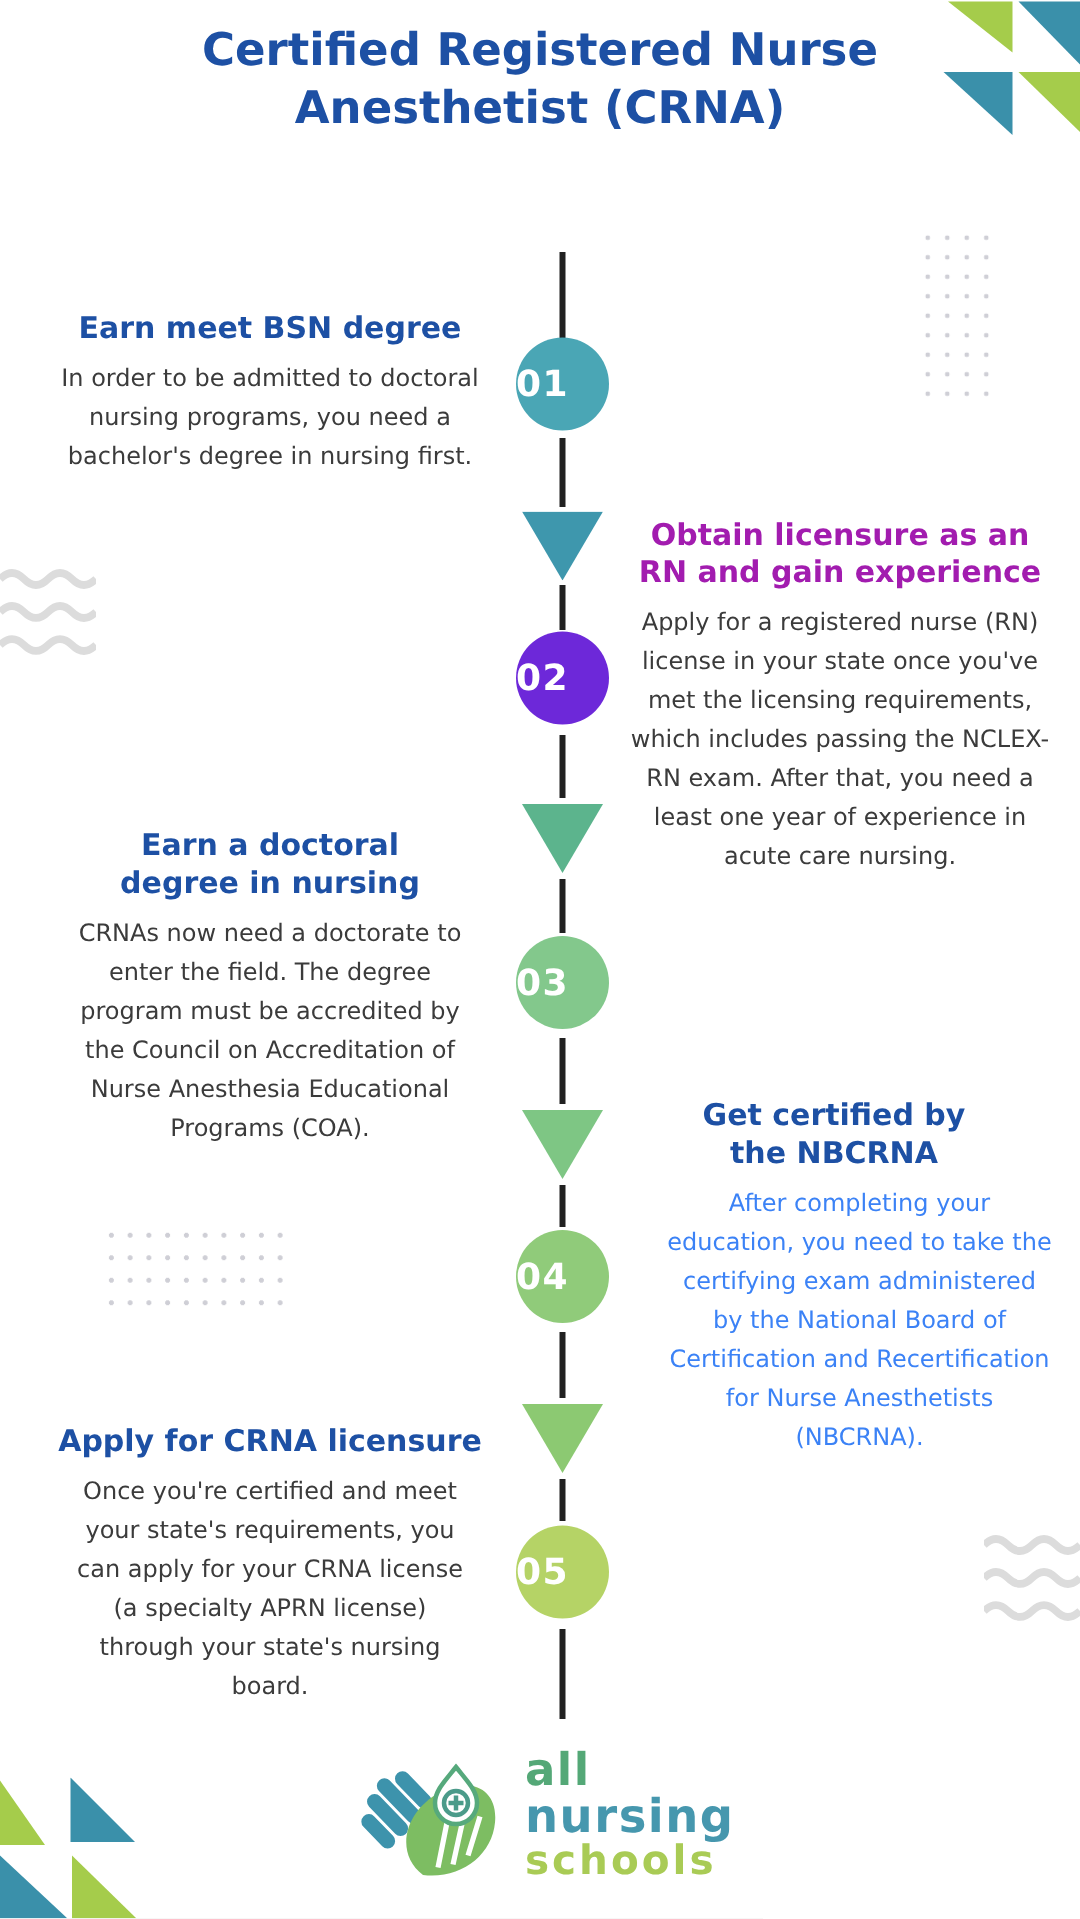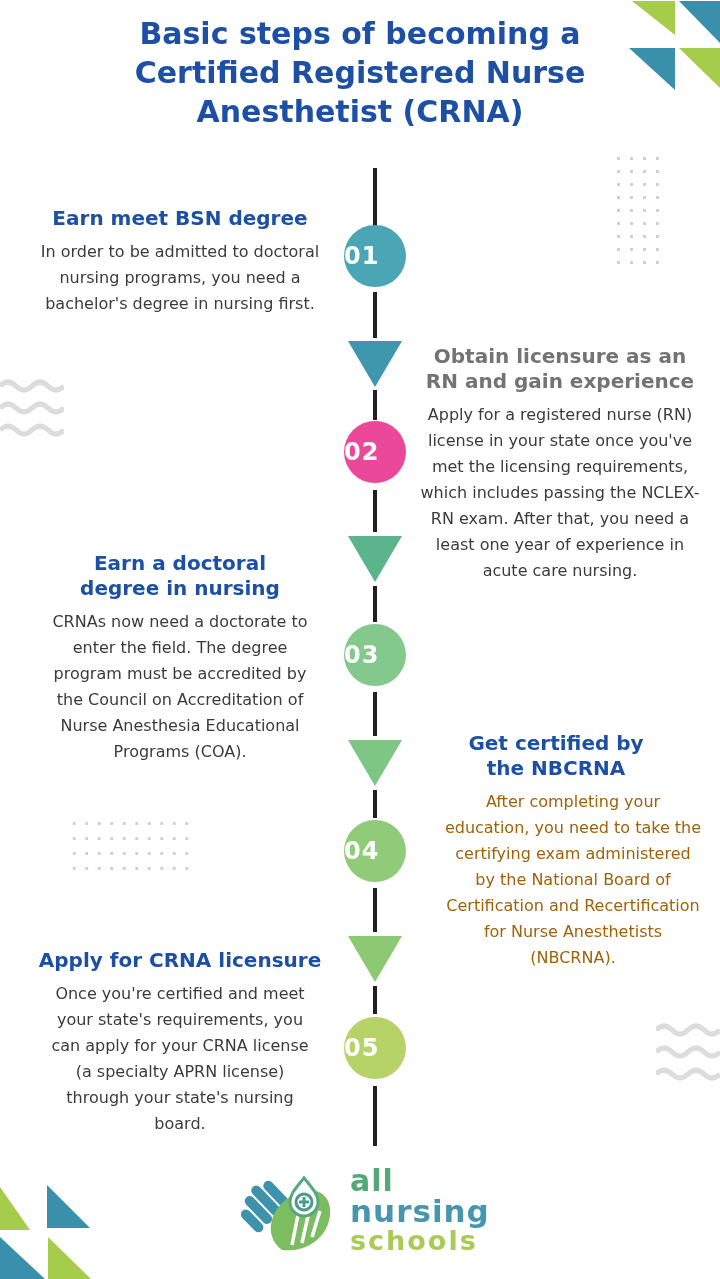--- a/index.html
+++ b/index.html
@@ -30,21 +30,20 @@
   .logo-text .w1{font-size:30px;letter-spacing:1px;display:block;}
   .logo-text .w2{font-size:31px;letter-spacing:1px;display:block;}
   .logo-text .w3{font-size:27px;letter-spacing:2px;display:block;}
 </style>
 </head>
 <body>
 
 <div id="canvas">
 
   <div class="abs title" style="color: rgb(29, 80, 164);">
-    <span>Basic steps of becoming a</span>
     <span>Certified Registered Nurse</span>
     <span>Anesthetist (CRNA)</span>
   </div>
 
   <svg class="abs" style="left:626px;top:0;" width="96" height="95" viewBox="0 0 96 95">
     <polygon points="6,1 49,1 49,35" fill="#a5cc4b"></polygon>
     <polygon points="53,1 96,1 96,45" fill="#3a90aa"></polygon>
     <polygon points="3,48 49,48 49,90" fill="#3a90aa"></polygon>
     <polygon points="53,48 96,48 96,90" fill="#a5cc4b"></polygon>
   </svg>
@@ -71,21 +70,21 @@
   <div class="abs tl-seg" style="top: 586px; height: 36px; background-color: rgb(33, 33, 33);"></div>
   <div class="abs tl-seg" style="top: 692px; height: 44px; background-color: rgb(33, 33, 33);"></div>
   <div class="abs tl-seg" style="top: 790px; height: 28px; background-color: rgb(33, 33, 33);"></div>
   <div class="abs tl-seg" style="top: 888px; height: 44px; background-color: rgb(33, 33, 33);"></div>
   <div class="abs tl-seg" style="top: 986px; height: 28px; background-color: rgb(33, 33, 33);"></div>
   <div class="abs tl-seg" style="top: 1086px; height: 60px; background-color: rgb(33, 33, 33);"></div>
 
   <div class="abs circle" style="top: 225px; background-color: rgb(74, 166, 181);">
     <span>01</span>
     </div>
-  <div class="abs circle" style="top: 421px; background-color: #ec4899;">
+  <div class="abs circle" style="top: 421px; background-color: #6d28d9;">
     <span>02</span>
     </div>
   <div class="abs circle" style="top: 624px; background-color: rgb(131, 200, 140);">
     <span>03</span>
     </div>
   <div class="abs circle" style="top: 820px; background-color: rgb(144, 203, 122);">
     <span>04</span>
     </div>
   <div class="abs circle" style="top: 1017px; background-color: rgb(181, 211, 102);">
     <span>05</span>
@@ -95,32 +94,32 @@
   <div class="abs arrow" style="top: 536px; background-color: rgb(92, 180, 141);"></div>
   <div class="abs arrow" style="top: 740px; background-color: rgb(126, 198, 132);"></div>
   <div class="abs arrow" style="top: 936px; background-color: rgb(140, 201, 114);"></div>
 
   <div class="abs step" style="left:20px;top:206px;width:320px;">
     <div class="h" style="width: 300px; color: rgb(29, 80, 164);">Earn meet BSN degree</div>
     <div class="b" style="width: 316px; color: rgb(59, 59, 59);">In order to be admitted to doctoral nursing programs, you need a bachelor's degree in nursing first.</div>
   </div>
 
   <div class="abs step" style="left:412px;top:344px;width:296px;">
-    <div class="h" style="width: 290px; color: #737373;">Obtain licensure as an RN and gain experience</div>
+    <div class="h" style="width: 290px; color: #a21caf;">Obtain licensure as an RN and gain experience</div>
     <div class="b" style="width: 292px; color: rgb(59, 59, 59); text-align: center;">Apply for a registered nurse (RN) license in your state once you've met the licensing requirements, which includes passing the NCLEX-RN exam. After that, you need a least one year of experience in acute care nursing.</div>
   </div>
 
   <div class="abs step" style="left:40px;top:551px;width:280px;">
     <div class="h" style="width: 210px; color: rgb(29, 80, 164);">Earn a doctoral degree in nursing</div>
     <div class="b" style="width: 272px; color: rgb(59, 59, 59);">CRNAs now need a doctorate to enter the field. The degree program must be accredited by the Council on Accreditation of Nurse Anesthesia Educational Programs (COA).</div>
   </div>
 
   <div class="abs step" style="left:424px;top:731px;width:264px;">
     <div class="h" style="width: 210px; color: rgb(29, 80, 164);">Get certified by the NBCRNA</div>
-    <div class="b" style="width: 258px; color: #a16207; margin-left: 20px;">After completing your education, you need to take the certifying exam administered by the National Board of Certification and Recertification for Nurse Anesthetists (NBCRNA).</div>
+    <div class="b" style="width: 258px; color: #3b82f6; margin-left: 20px;">After completing your education, you need to take the certifying exam administered by the National Board of Certification and Recertification for Nurse Anesthetists (NBCRNA).</div>
   </div>
 
   <div class="abs step" style="left:20px;top:948px;width:320px;">
     <div class="h" style="width: 320px; color: rgb(29, 80, 164);">Apply for CRNA licensure</div>
     <div class="b" style="width: 276px; color: rgb(59, 59, 59);">Once you're certified and meet your state's requirements, you can apply for your CRNA license (a specialty APRN license) through your state's nursing board.</div>
   </div>
 
   <svg class="abs" style="left:240px;top:1172px;" width="102" height="84" viewBox="0 0 102 84">
     <g transform="rotate(-44 30 40)" fill="#3d93ac">
       <rect x="6" y="20" width="10" height="28" rx="5"></rect>

